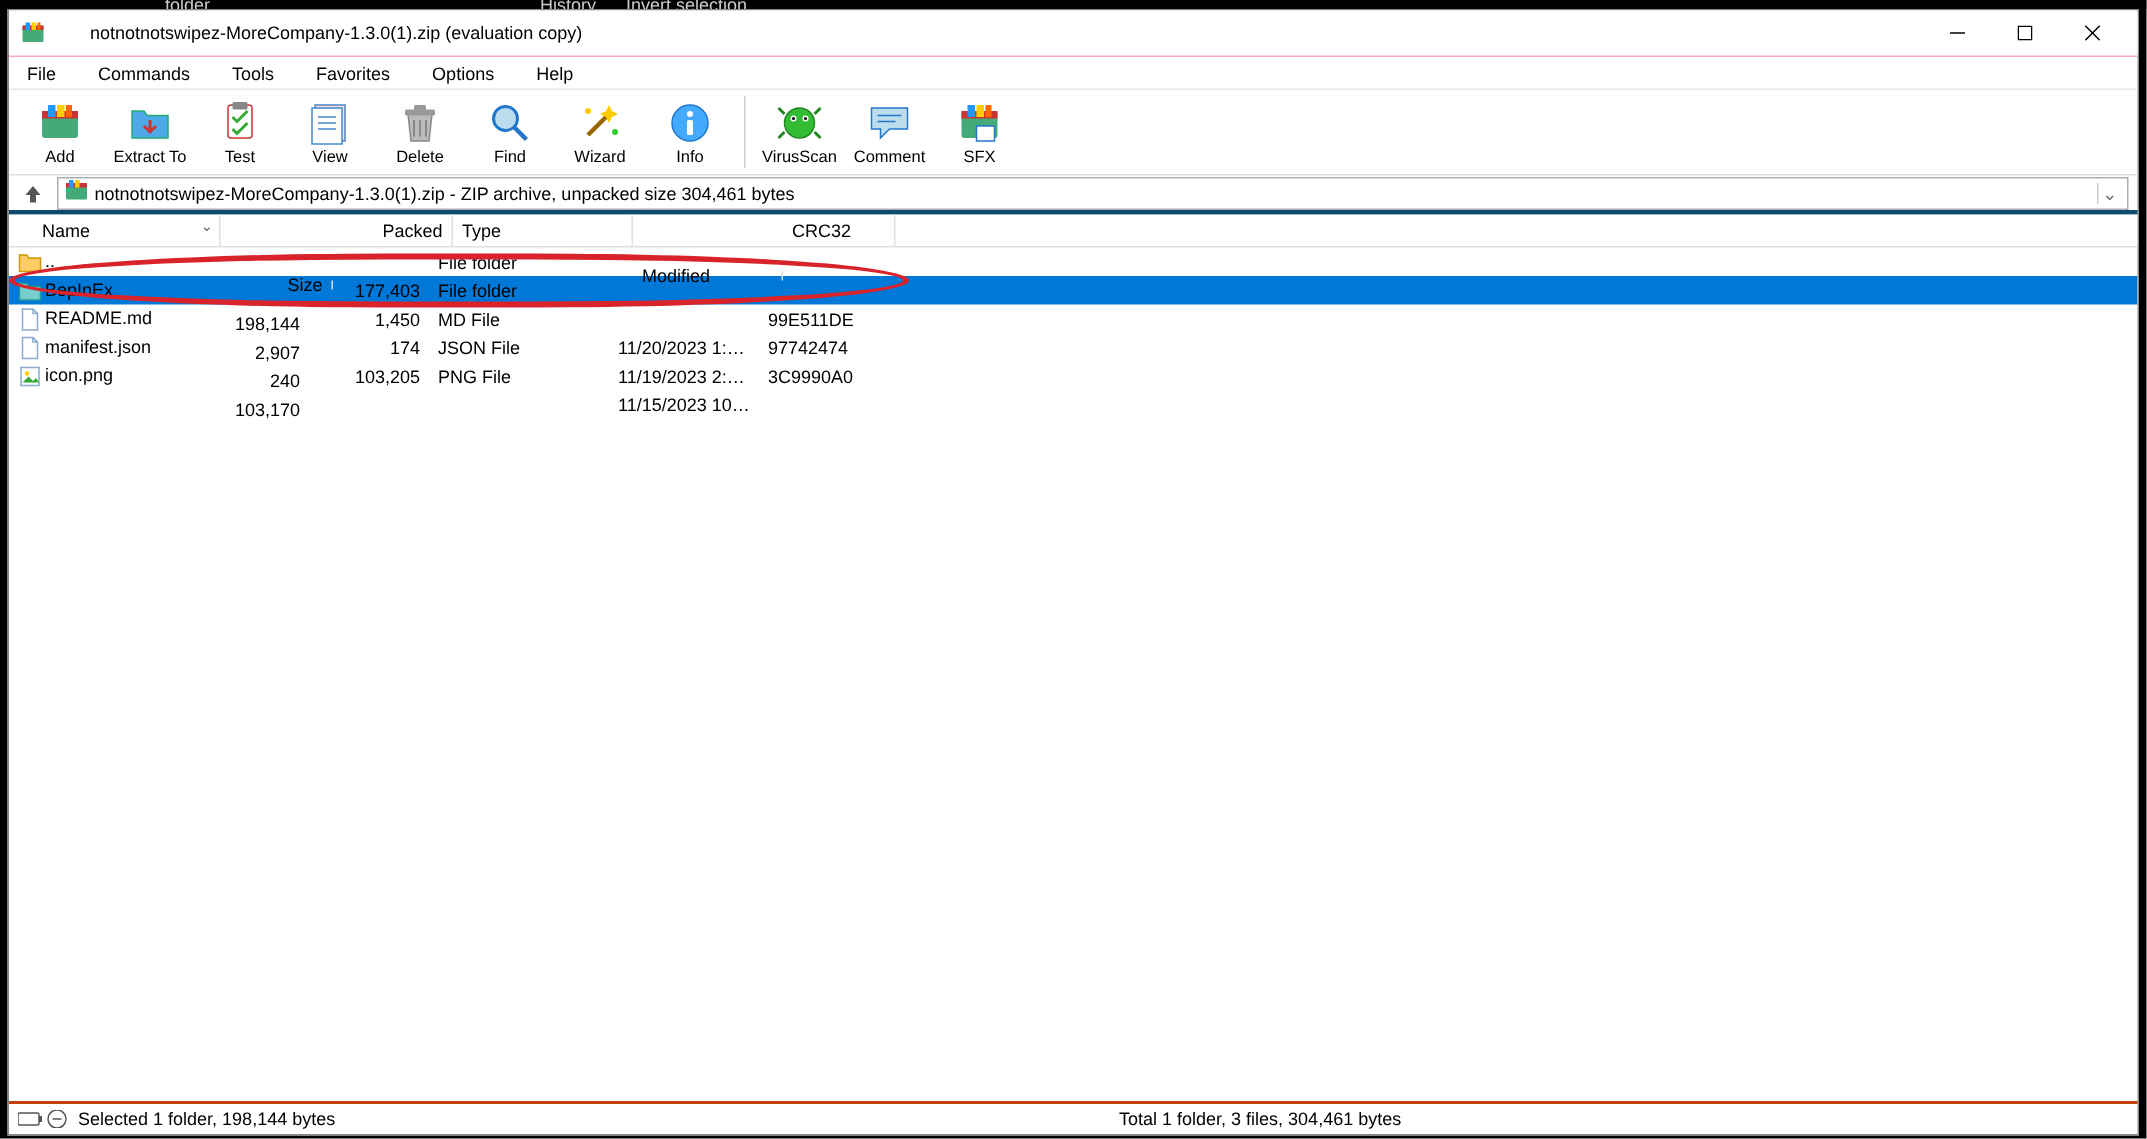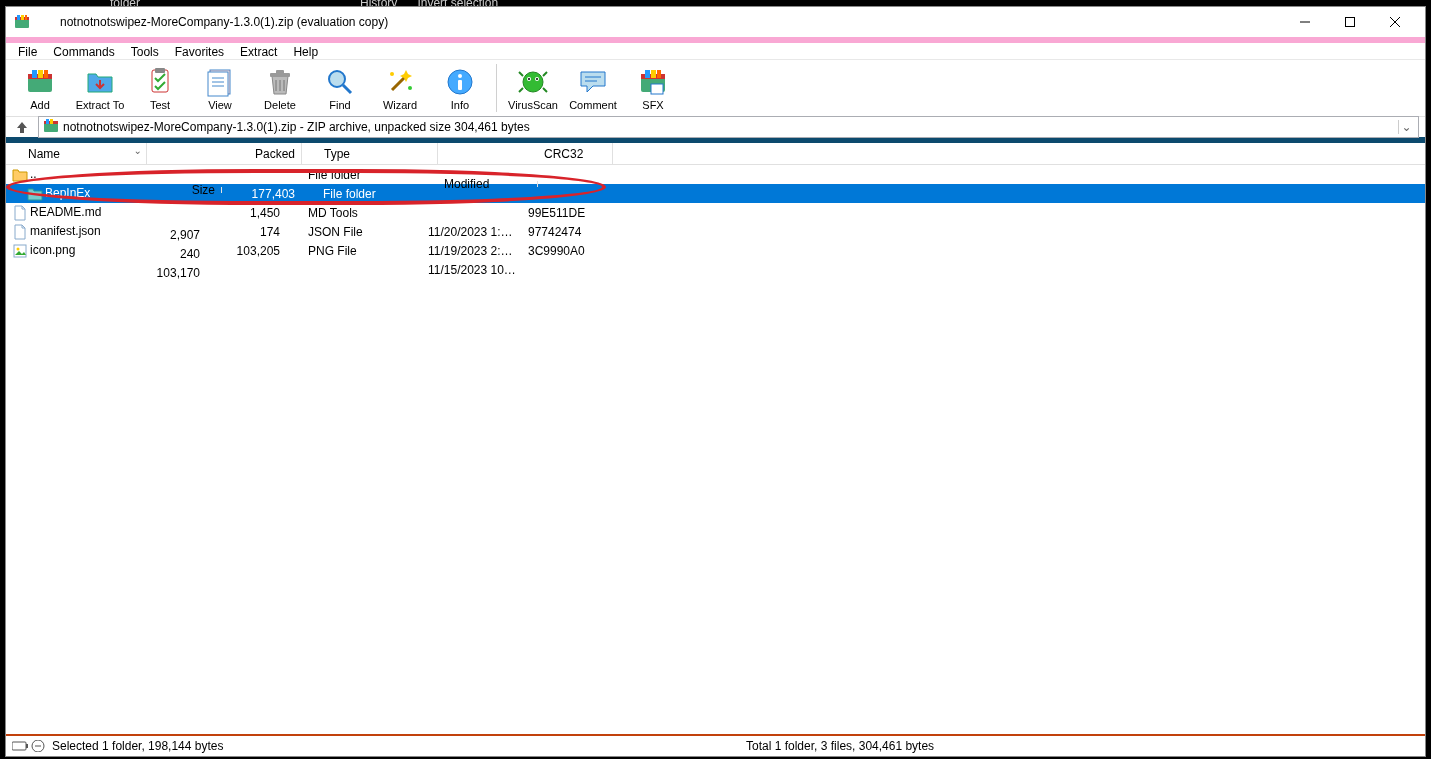--- a/index.html
+++ b/index.html
@@ -8,47 +8,47 @@
 .taskbar-top { height: 6px; background: #000; display: flex; align-items: center; padding-left: 110px; color: #ccc; font-size: 10px; gap: 20px;}
 
 .window { position: absolute; left: 5px; top: 6px; width: 1421px; height: 751px; background: #fff; border: 1px solid #888; display: flex; flex-direction: column; }
 
 .titlebar { height: 30px; display: flex; align-items: center; padding: 0 8px; background: #fff; }
 .titlebar .app-icon { width: 16px; height: 16px; margin-right: 6px; display: inline-block; }
 .titlebar .title { flex: 1; margin-left: 24px; }
 .win-controls { display: flex; }
 .win-btn { width: 45px; height: 28px; display: flex; align-items: center; justify-content: center; cursor: pointer; }
 
-.menubar { height: 22px; display: flex; padding: 0 4px; gap: 0; border-top: 6px solid #f9a8d4; }
+.menubar { height: 22px; display: flex; align-items: center; padding: 0 4px; gap: 12px; border-top: 1px solid #f9a8d4; }
 .menubar .menu-item { padding: 2px 8px; cursor: default; }
 
 .toolbar { height: 58px; display: flex; align-items: center; padding: 2px 6px; border-top: 1px solid #e8e8e8; border-bottom: 1px solid #e0e0e0; gap: 4px; }
 .tool-btn { width: 56px; height: 54px; display: flex; flex-direction: column; align-items: center; justify-content: center; cursor: pointer; gap: 1px; }
 .tool-icon { width: 32px; height: 32px; display: flex; align-items: center; justify-content: center; }
 .tool-label { font-size: 11px; }
 .tool-sep { width: 1px; height: 48px; background: #d0d0d0; margin: 0 4px; }
 
-.pathbar { height: 26px; display: flex; align-items: center; padding: 0 6px; border-bottom: 6px solid #0c4a6e; gap: 6px; }
+.pathbar { height: 26px; display: flex; align-items: center; padding: 0 6px; border-bottom: 3px solid #0c4a6e; gap: 6px; }
 .up-btn { width: 20px; height: 20px; display: flex; align-items: center; justify-content: center; cursor: pointer; }
 .path-field { flex: 1; height: 22px; border: 1px solid #abadb3; display: flex; align-items: center; padding: 0 4px; gap: 4px; }
 .path-field .drop { border-left:1px solid #ccc; width:16px; text-align:center; color:#666; cursor:pointer;}
 
 .list-area { flex: 1; overflow: auto; position: relative; }
 .header-row { display: flex; height: 22px; border-bottom: 1px solid #e0e0e0; position: sticky; top: 0; background: #fff; padding-left: 16px; }
 .header-cell { padding: 3px 6px; border-right: 1px solid #e0e0e0; display: flex; align-items: center; cursor: pointer; position: relative; }
 .header-cell.sorted::after { content: "⌄"; position: absolute; right: 4px; top: 2px; color:#666; font-size:10px;}
 .col-name { width: 125px; }
 .col-size { width: 75px; justify-content: flex-end; margin-top: 44px; }
 .col-packed { width: 80px; justify-content: flex-end; }
-.col-type { width: 120px; margin-left: 16px; }
+.col-type { width: 120px; }
 .col-modified { width: 100px; margin-top: 38px; }
 .col-crc { width: 75px; }
 
 .row { display: flex; height: 19px; align-items: center; cursor: default; }
-.row.selected { background: #0078d7; color: #ffffff; padding-left: 15px; }
+.row.selected { background: #0078d7; color: #000000; }
 .cell { padding: 1px 6px; overflow: hidden; white-space: nowrap; text-overflow: ellipsis; }
 .cell.col-size, .cell.col-packed { text-align: right; }
 .file-icon { width: 16px; height: 16px; margin-right: 2px; flex-shrink: 0; display:inline-block; vertical-align: middle;}
 
 .statusbar { height: 22px; border-top: 2px solid #c2410c; display: flex; align-items: center; padding: 0 6px; gap: 20px; }
 .status-left { display: flex; align-items: center; gap: 6px; flex:1;}
 .status-right { position:absolute; left: 740px; }
 .status-icons { display:flex; gap:2px; }
 
 .annotation { position: absolute; border: 4px solid #d8232a; border-radius: 50% / 60%; pointer-events: none; }
@@ -93,21 +93,21 @@
           </svg>
         </div>
     </div>
   </div>
 
   <div class="menubar">
     <span class="menu-item">File</span>
     <span class="menu-item">Commands</span>
     <span class="menu-item">Tools</span>
     <span class="menu-item">Favorites</span>
-    <span class="menu-item">Extract</span>
+    <span class="menu-item">Options</span>
     <span class="menu-item">Help</span>
   </div>
 
   <div class="toolbar" id="toolbar">
       <div class="tool-btn">
         <div class="tool-icon">
           <svg width="32" height="32">
             <rect x="4" y="8" width="24" height="18" fill="#4a7" rx="2"></rect>
             <rect x="4" y="8" width="24" height="5" fill="#c33"></rect>
             <rect x="8" y="4" width="5" height="8" fill="#29f"></rect>
@@ -285,21 +285,21 @@
           <div class="cell col-modified"></div>
           <div class="cell col-crc"></div>
         </div>
         <div class="row">
           <div class="cell col-name"><span class="file-icon"><svg width="16" height="16">
                 <path d="M3 1 L10 1 L13 4 L13 15 L3 15 Z" fill="#fff" stroke="#8ac"></path>
                 <path d="M10 1 L10 4 L13 4" fill="none" stroke="#8ac"></path>
               </svg></span><span>README.md</span></div>
           <div class="cell col-size">2,907</div>
           <div class="cell col-packed">1,450</div>
-          <div class="cell col-type">MD Tools</div>
+          <div class="cell col-type">MD File</div>
           <div class="cell col-modified">11/20/2023 1:3...</div>
           <div class="cell col-crc">99E511DE</div>
         </div>
         <div class="row">
           <div class="cell col-name"><span class="file-icon"><svg width="16" height="16">
                 <path d="M3 1 L10 1 L13 4 L13 15 L3 15 Z" fill="#fff" stroke="#8ac"></path>
                 <path d="M10 1 L10 4 L13 4" fill="none" stroke="#8ac"></path>
               </svg></span><span>manifest.json</span></div>
           <div class="cell col-size">240</div>
           <div class="cell col-packed">174</div>

